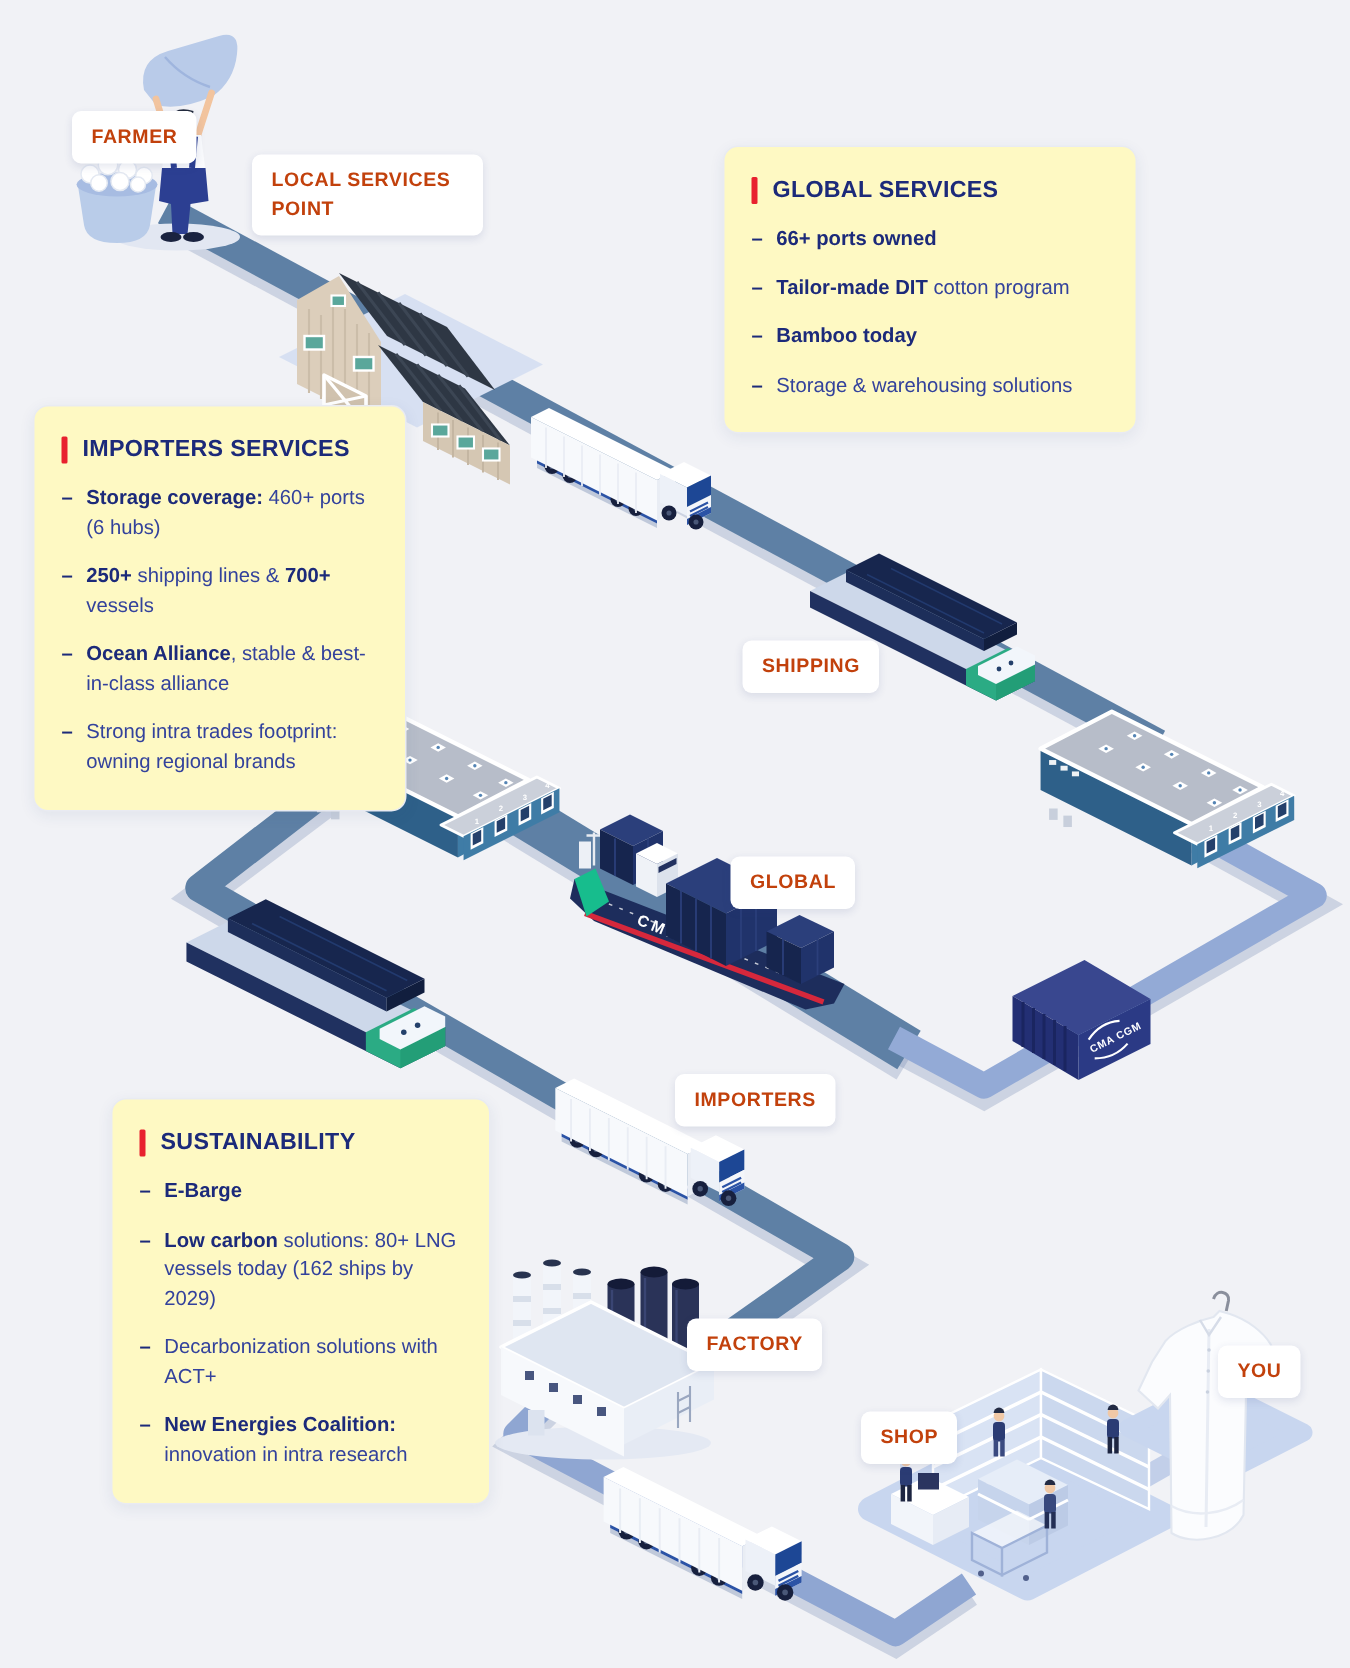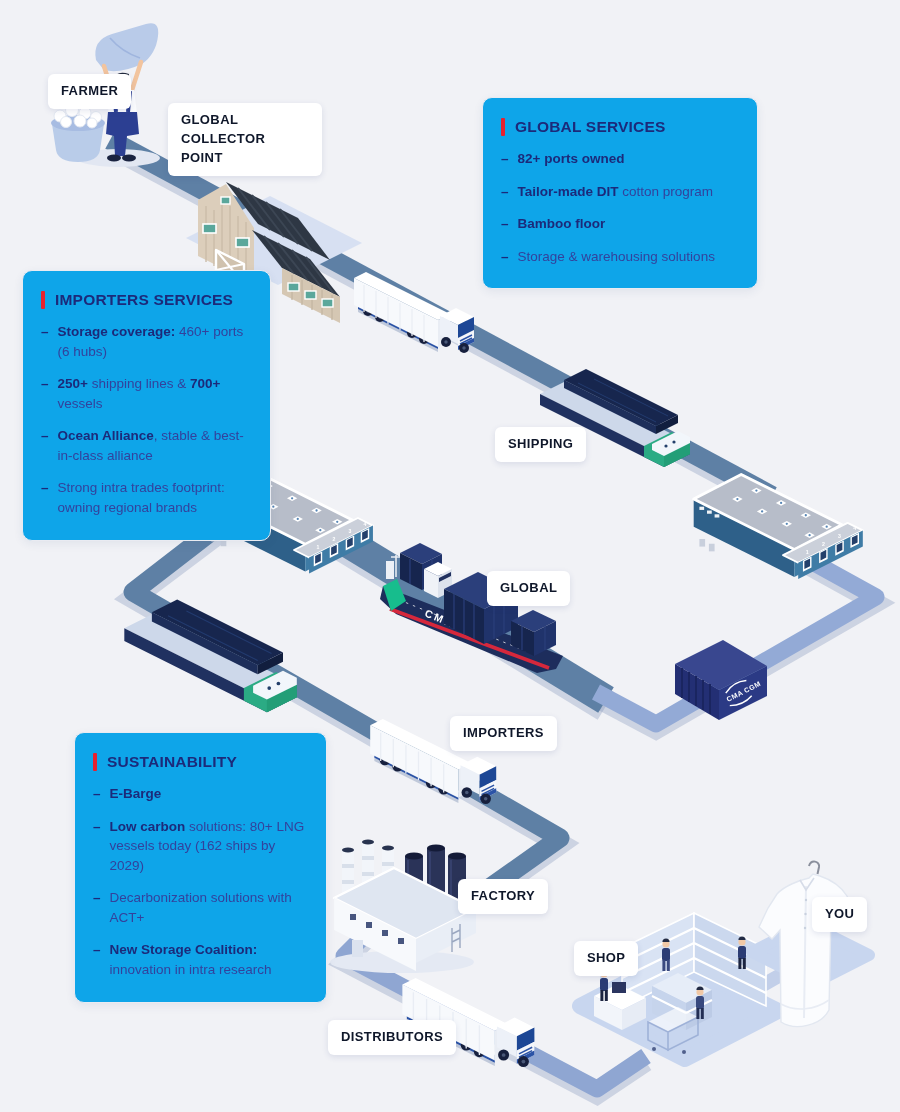--- a/index.html
+++ b/index.html
@@ -1,22 +1,22 @@
 <!DOCTYPE html>
 <html><head>
 <meta charset="utf-8">
 <style>
   html,body{margin:0;padding:0;}
   body{width:900px;height:1112px;background:#F1F2F6;font-family:"Liberation Sans",sans-serif;overflow:hidden;}
   #stage{position:relative;width:900px;height:1112px;}
   #art{position:absolute;left:0;top:0;}
   .chip{position:absolute;background:#FFFFFF;border-radius:6px;padding:8px 13px;font-size:13px;font-weight:bold;
-        color:#0f172a;letter-spacing:.4px;box-shadow:0 2px 6px rgba(40,60,120,.12);line-height:1.45;white-space:nowrap;}
+        color:#c2410c;letter-spacing:.4px;box-shadow:0 2px 6px rgba(40,60,120,.12);line-height:1.45;white-space:nowrap;}
   .chip.wrap{white-space:normal;width:128px;}
-  .card{position:absolute;background:#0ea5e9;border:1px solid #E9EBF2;border-radius:10px;
+  .card{position:absolute;background:#fef9c3;border:1px solid #E9EBF2;border-radius:10px;
         box-shadow:0 3px 10px rgba(40,60,120,.08);padding:20px 18px 22px;box-sizing:border-box;}
   .card-head{display:flex;align-items:center;gap:10px;margin-bottom:6px;}
   .bar{width:4px;height:18px;background:#E8212E;border-radius:1px;flex:none;}
   .card h2{font-size:15.5px;margin:0;color:#1C2A7A;letter-spacing:.2px;}
   .bullet{display:flex;margin-top:13px;font-size:13.5px;line-height:1.45;color:#33429C;}
   .dash{font-weight:bold;color:#1C2A7A;margin-right:9px;flex:none;}
   .b{font-weight:bold;color:#1C2A7A;}
 </style>
 </head>
 <body>
@@ -371,46 +371,45 @@
     <path d="M806,886 L 804,1018" stroke="#E8ECF4" stroke-width="2"></path>
     <path d="M800,880 L 806,890 L 814,878" stroke="#D6DCE8" stroke-width="1.6" fill="none"></path>
     <path d="M781,1004 C 795,1012 815,1010 829,1000" stroke="#E8ECF4" stroke-width="1.6" fill="none"></path>
     <circle cx="806" cy="900" r="1.2" fill="#C9D1DF"></circle>
         <circle cx="805.5" cy="914" r="1.2" fill="#C9D1DF"></circle>
         <circle cx="805" cy="928" r="1.2" fill="#C9D1DF"></circle>
   </g>
 </svg>
 
   <div class="chip" style="left:48px;top:74px">FARMER</div>
-  <div class="chip wrap" style="left:168px;top:103px">GLOBAL COLLECTOR POINT</div>
+  <div class="chip wrap" style="left:168px;top:103px">LOCAL SERVICES POINT</div>
   <div class="chip" style="left:495px;top:427px">SHIPPING</div>
   <div class="chip" style="left:487px;top:571px">GLOBAL</div>
   <div class="chip" style="left:450px;top:716px">IMPORTERS</div>
   <div class="chip" style="left:458px;top:879px">FACTORY</div>
   <div class="chip" style="left:574px;top:941px">SHOP</div>
   <div class="chip" style="left:812px;top:897px">YOU</div>
-  <div class="chip" style="left:328px;top:1020px">DISTRIBUTORS</div>
 
   <div class="card" style="left:482px;top:97px;width:276px">
     <div class="card-head">
       <span class="bar"></span>
       <h2>GLOBAL SERVICES</h2>
     </div>
     <div>
         <div class="bullet">
           <span class="dash">–</span>
-          <span><span class="b">82+ ports owned</span></span>
+          <span><span class="b">66+ ports owned</span></span>
         </div>
         <div class="bullet">
           <span class="dash">–</span>
           <span><span class="b">Tailor-made DIT</span><span> cotton program</span></span>
         </div>
         <div class="bullet">
           <span class="dash">–</span>
-          <span><span class="b">Bamboo floor</span></span>
+          <span><span class="b">Bamboo today</span></span>
         </div>
         <div class="bullet">
           <span class="dash">–</span>
           <span><span>Storage &amp; warehousing solutions</span></span>
         </div>
       </div>
   </div>
 
   <div class="card" style="left:22px;top:270px;width:249px">
     <div class="card-head">
@@ -450,18 +449,18 @@
         <div class="bullet">
           <span class="dash">–</span>
           <span><span class="b">Low carbon</span><span> solutions: 80+ LNG vessels today  (162 ships by 2029)</span></span>
         </div>
         <div class="bullet">
           <span class="dash">–</span>
           <span><span>Decarbonization solutions with ACT+</span></span>
         </div>
         <div class="bullet">
           <span class="dash">–</span>
-          <span><span class="b">New Storage Coalition:</span><span> innovation in intra research</span></span>
+          <span><span class="b">New Energies Coalition:</span><span> innovation in intra research</span></span>
         </div>
       </div>
   </div>
 
 </div>
 
 </body></html>

